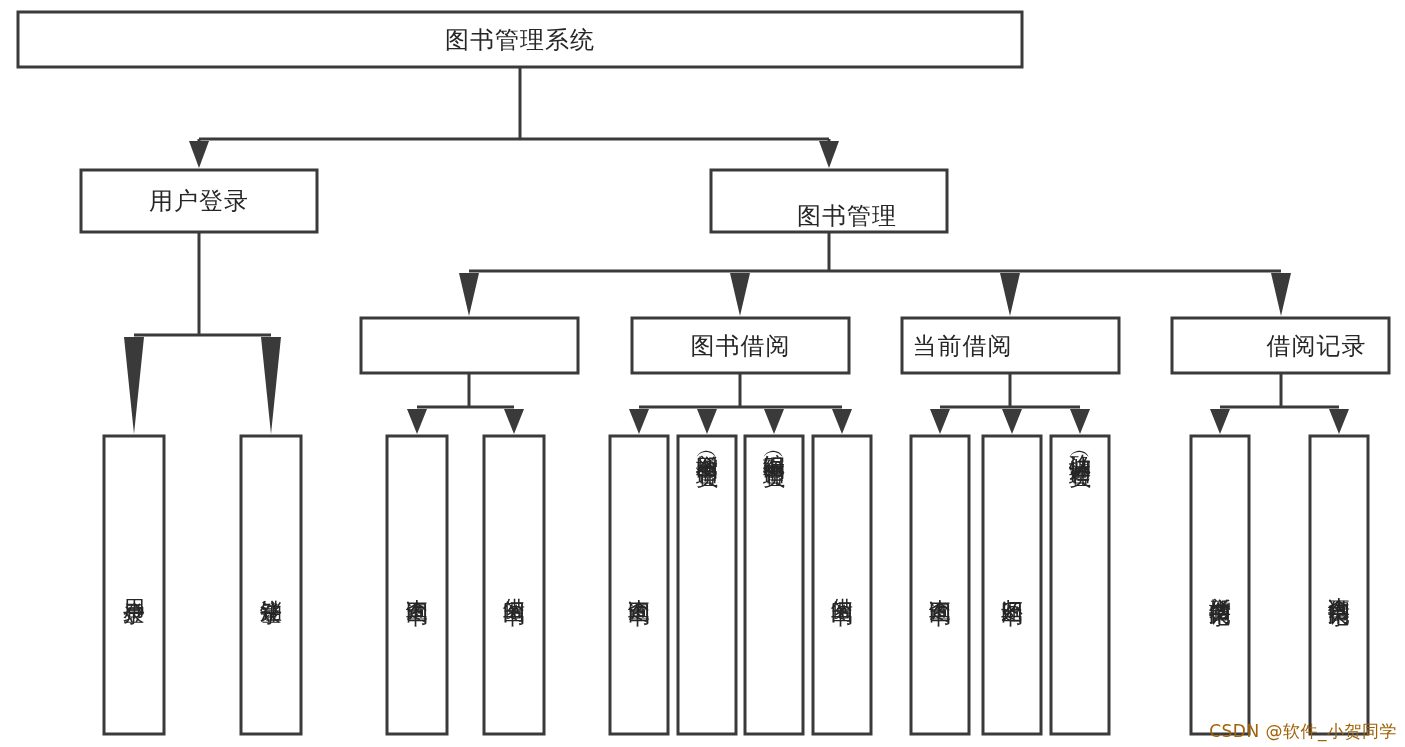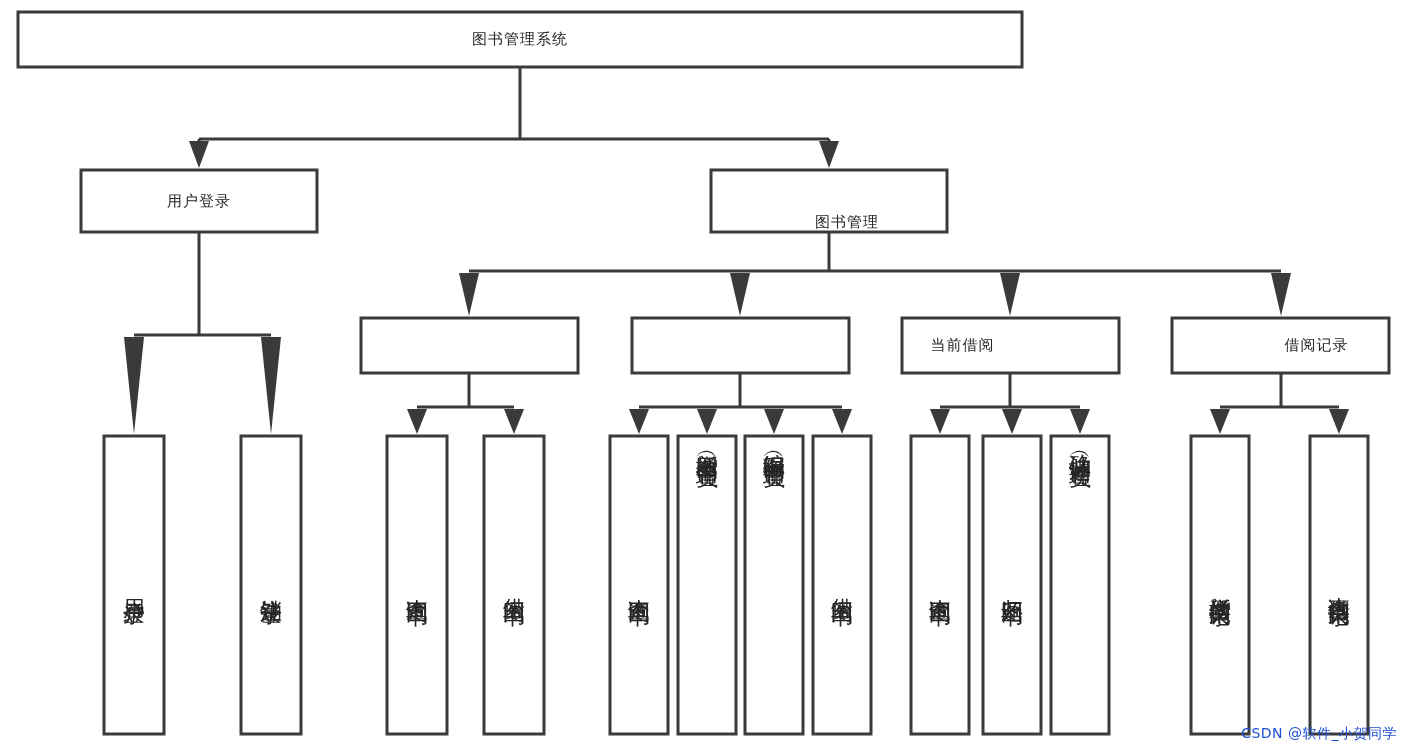--- a/index.html
+++ b/index.html
@@ -39,22 +39,22 @@
   }
   .arrow-head {
     fill: #3a3a3a;
     stroke: none;
   }
   .watermark {
     position: absolute;
     right: 8px;
     bottom: 4px;
     font-family: "DejaVu Sans", "Liberation Sans", sans-serif;
-    font-size: 14px;
-    color: #1d4ed8;
+    font-size: 17px;
+    color: #a16207;
     white-space: nowrap;
     letter-spacing: 0.5px;
   }
   .vtext-wrap {
     position: absolute;
     display: flex;
     align-items: center;
     justify-content: center;
     pointer-events: none;
   }
@@ -71,21 +71,21 @@
   }
   .htext-wrap {
     position: absolute;
     display: flex;
     align-items: center;
     justify-content: center;
     pointer-events: none;
   }
   .htext {
     font-family: "DejaVu Sans", "Liberation Sans", sans-serif;
-    font-size: 15px;
+    font-size: 24px;
     color: #262626;
     white-space: nowrap;
     letter-spacing: 1px;
   }
 </style>
 </head>
 <body>
 
 <div id="diagram-root">
 
@@ -187,20 +187,23 @@
     <span class="htext">图书管理系统</span>
   </div>
 
   <div class="htext-wrap" style="left:81px; top:170px; width:236px; height:62px;">
     <span class="htext">用户登录</span>
   </div>
   <div class="htext-wrap" style="left:711px; top:170px; width:272px; height:62px;align-items:flex-end;">
     <span class="htext">图书管理</span>
   </div>
 
+  <div class="htext-wrap" style="left:632px; top:318px; width:217px; height:55px;">
+    <span class="htext">图书借阅</span>
+  </div>
   <div class="htext-wrap" style="left:854px; top:318px; width:217px; height:55px;">
     <span class="htext">当前借阅</span>
   </div>
   <div class="htext-wrap" style="left:1172px; top:318px; width:217px; height:55px;margin-left:36px;">
     <span class="htext">借阅记录</span>
   </div>
 
   <div class="vtext-wrap" style="left:104px; top:436px; width:60px; height:298px;">
     <span class="vtext">用户登录</span>
   </div>

